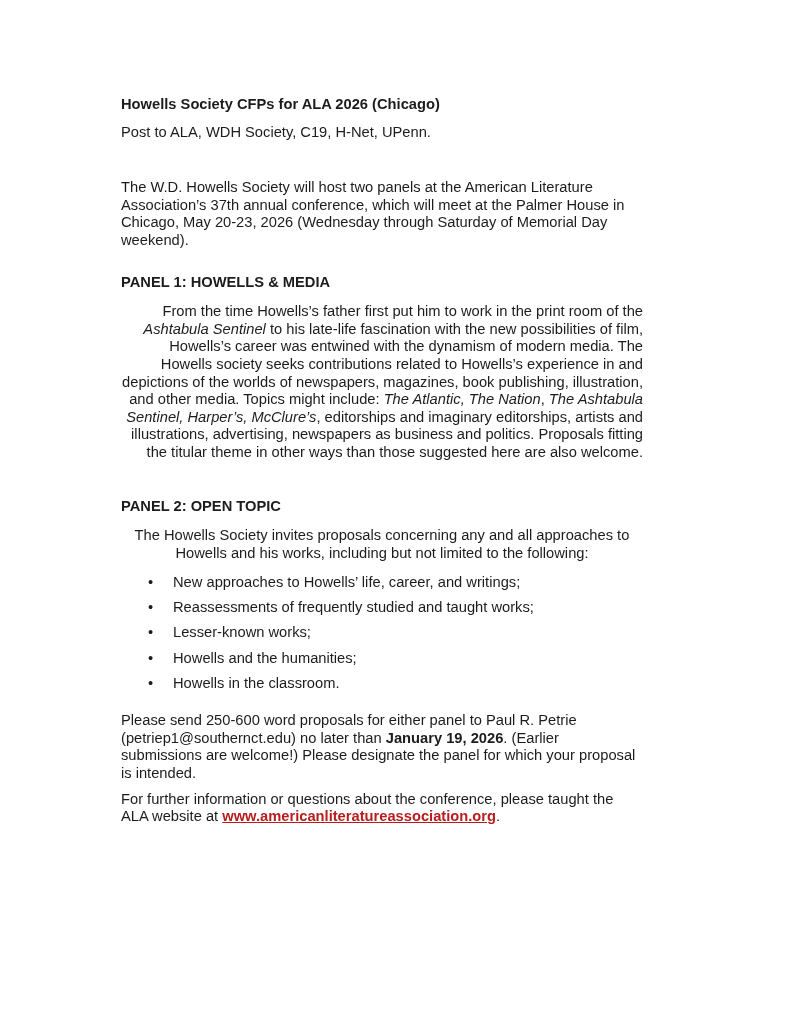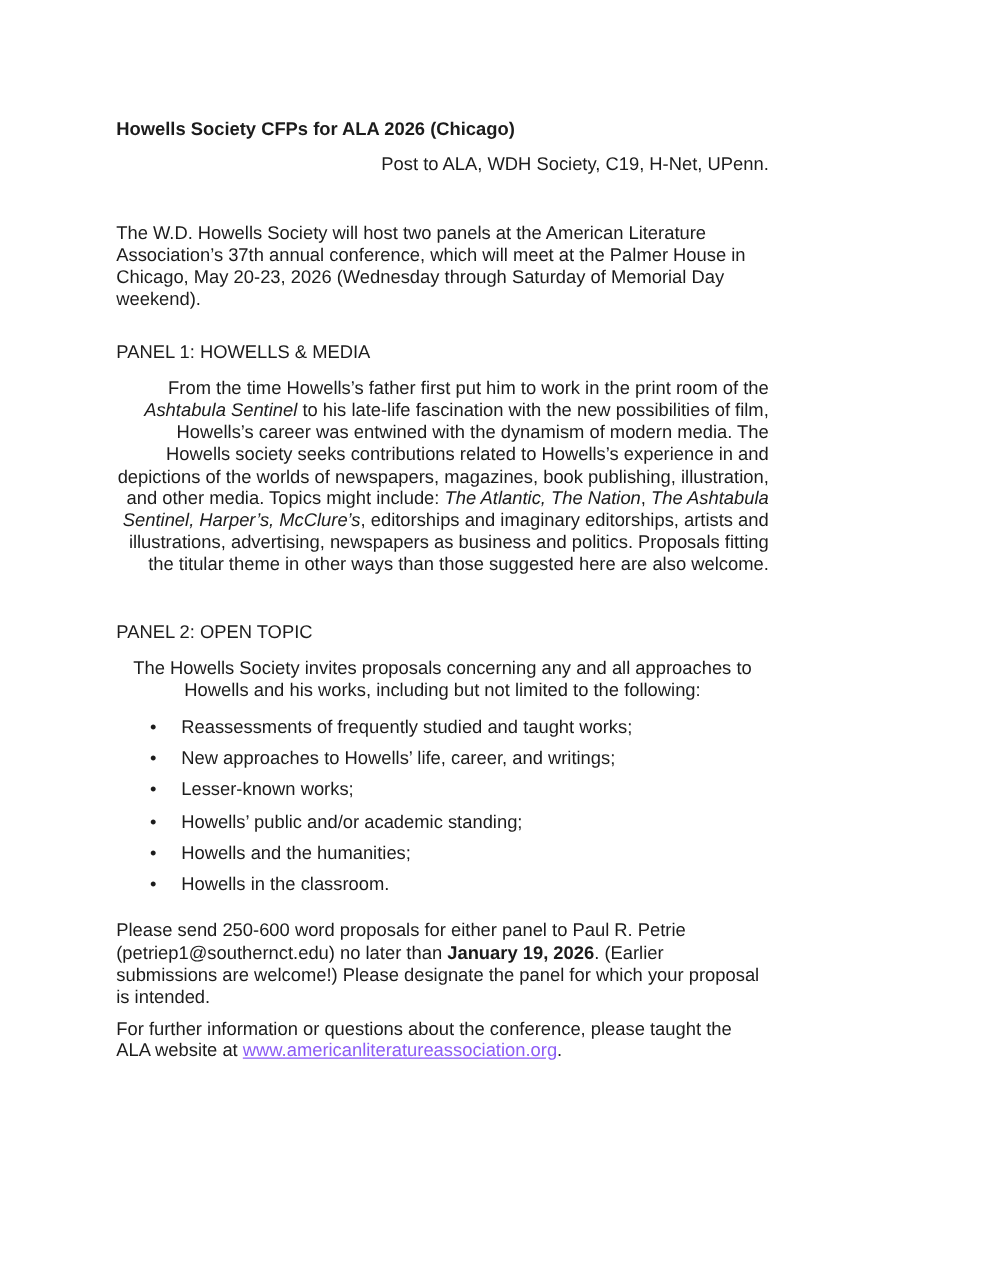--- a/index.html
+++ b/index.html
@@ -12,34 +12,34 @@
     width: 706px;
     height: 1024px;
     box-sizing: border-box;
     background: #ffffff;
     padding: 96px 91px 40px 93px;
     font-family: "Liberation Sans", sans-serif;
     font-size: 14.7px;
     line-height: 17.6px;
     color: #1c1c1c;
     overflow: hidden;
+    margin-left: 28px;
   }
   .doc-title {
     font-weight: bold;
     margin: 0 0 10px 0;
   }
   .dist-line {
     margin: 0 0 38px 0;
-    text-align: right;
   }
   .intro-para {
     margin: 0 0 24px 0;
   }
   .panel-heading {
-    font-weight: normal;
+    font-weight: bold;
     font-size: 14.7px;
     margin: 0 0 12px 0;
   }
   .panel-body {
     margin: 0 0 36px 0;
     text-align: right;
   }
   .panel2-intro {
     margin: 0;
     text-align: center;
@@ -62,23 +62,24 @@
   }
   .submission-para {
     margin: 20px 0 0 0;
   }
   .moreinfo-para {
     margin: 8px 0 0 0;
   }
   .seg-italic { font-style: italic; }
   .seg-bold { font-weight: bold; }
   a.doc-link {
-    color: #8b5cf6;
+    color: #b91c1c;
     text-decoration: underline;
     cursor: pointer;
+    font-weight: bold;
   }
 </style>
 </head>
 <body>
 
 <div class="page">
 
   <p class="doc-title">Howells Society CFPs for ALA 2026 (Chicago)</p>
 
   <p class="dist-line">Post to ALA, WDH Society, C19, H-Net, UPenn.</p>
@@ -87,24 +88,23 @@
 
   <p class="panel-heading">PANEL 1: HOWELLS &amp; MEDIA</p>
 
   <p class="panel-body"><span>From the time Howells’s father first put him to work in the print room of the </span><span class="seg-italic">Ashtabula Sentinel</span><span> to his late-life fascination with the new possibilities of film, Howells’s career was entwined with the dynamism of modern media. The Howells society seeks contributions related to Howells’s experience in and depictions of the worlds of newspapers, magazines, book publishing, illustration, and other media. Topics might include: </span><span class="seg-italic">The Atlantic, The Nation</span><span>, </span><span class="seg-italic">The Ashtabula Sentinel, Harper’s, McClure’s</span><span>, editorships and imaginary editorships, artists and illustrations, advertising, newspapers as business and politics. Proposals fitting the titular theme in other ways than those suggested here are also welcome.</span></p>
 
   <p class="panel-heading">PANEL 2: OPEN TOPIC</p>
 
   <p class="panel2-intro">The Howells Society invites proposals concerning any and all approaches to Howells and his works, including but not limited to the following:</p>
 
   <ul class="bullet-list">
+      <li>New approaches to Howells’ life, career, and writings;</li>
       <li>Reassessments of frequently studied and taught works;</li>
-      <li>New approaches to Howells’ life, career, and writings;</li>
       <li>Lesser-known works;</li>
-      <li>Howells’ public and/or academic standing;</li>
       <li>Howells and the humanities;</li>
       <li>Howells in the classroom.</li>
     </ul>
 
   <p class="submission-para"><span>Please send 250-600 word proposals for either panel to Paul R. Petrie (petriep1@southernct.edu) no later than </span><span class="seg-bold">January 19, 2026</span><span>. (Earlier submissions are welcome!) Please designate the panel for which your proposal is intended.</span></p>
 
   <p class="moreinfo-para"><span>For further information or questions about the conference, please taught the ALA website at </span><a class="doc-link">www.americanliteratureassociation.org</a><span>.</span></p>
 
 </div>
 

